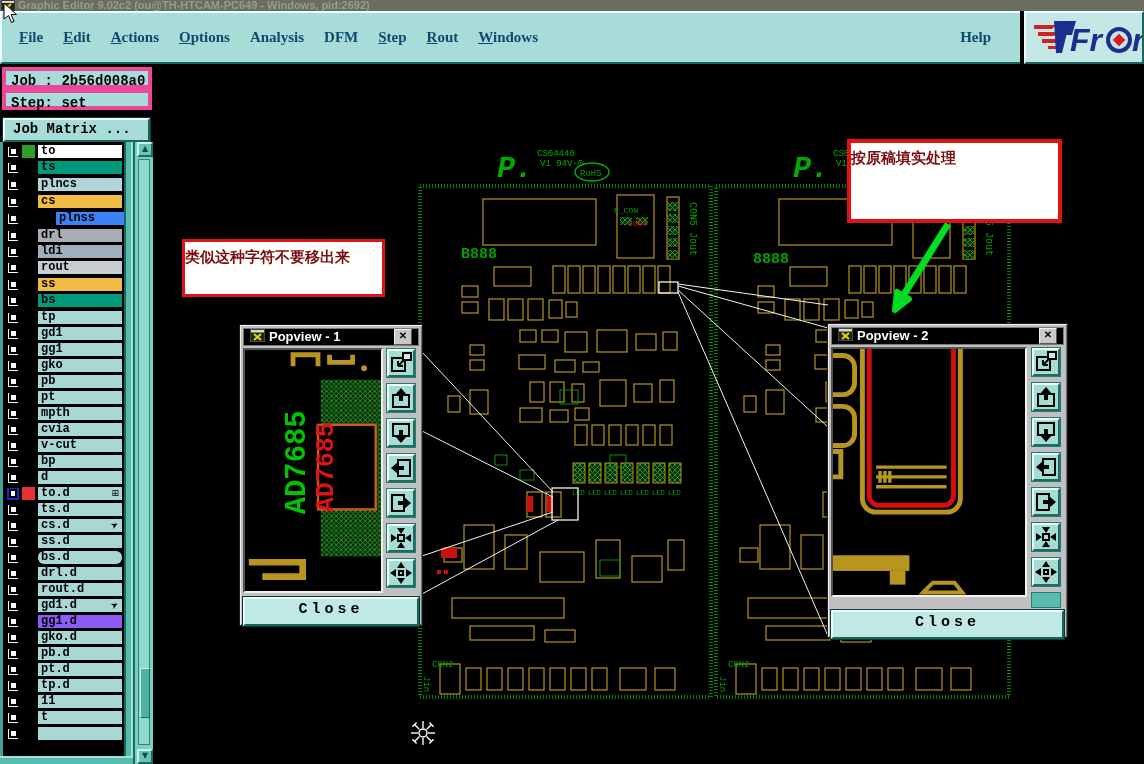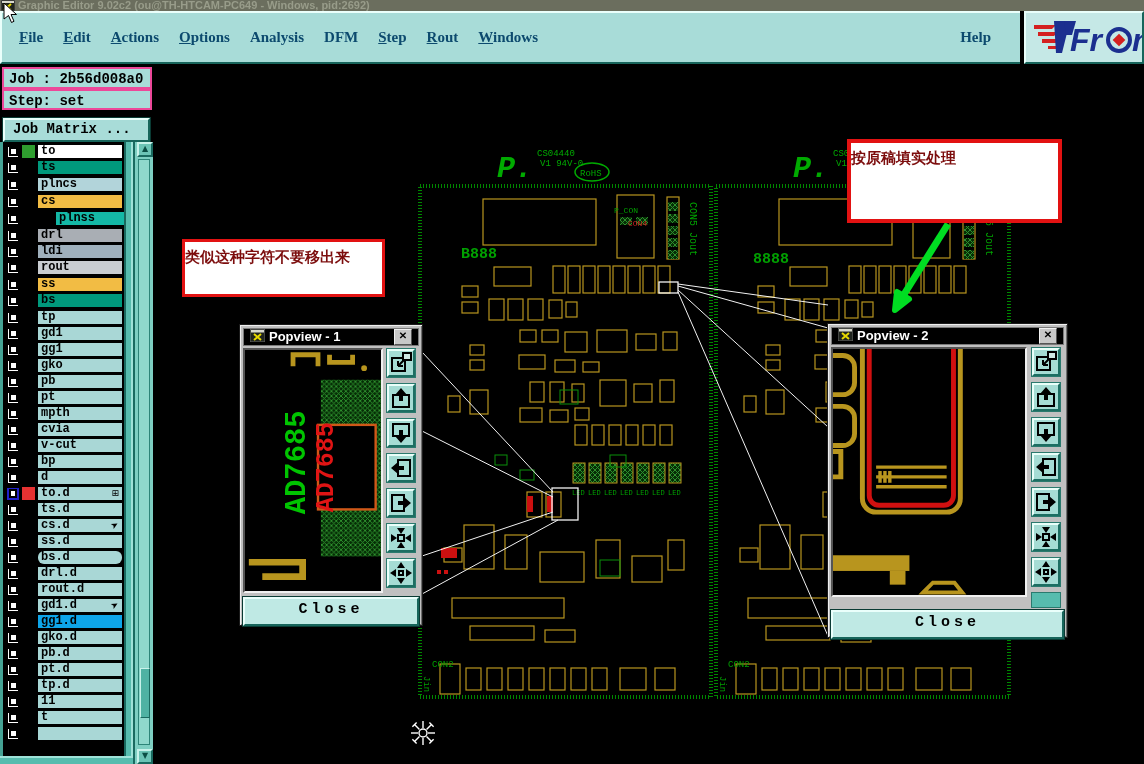--- a/index.html
+++ b/index.html
@@ -16,21 +16,21 @@
     border-right:2px solid #17655b;border-bottom:2px solid #17655b;
     box-shadow:0 1px 0 #000;display:flex;align-items:center;padding-left:14px}
   .menu-item{font:bold 15px "Liberation Serif",serif;color:#0c4a6e;margin-right:14px;
     padding:2px 3px;cursor:default;white-space:nowrap}
   .menu-item .u{text-decoration:underline}
   .menu-help{margin-left:auto;margin-right:26px}
   .logo-panel{position:absolute;left:1024px;top:11px;width:120px;height:53px;background:#c5e8e6;
     box-sizing:border-box;border-top:2px solid #eafffb;border-left:2px solid #eafffb;
     border-right:2px solid #17655b;border-bottom:2px solid #17655b;overflow:hidden}
   
-  .job-box{position:absolute;background:#a8dcd8;border:2px solid #ec4899;box-sizing:border-box;
+  .job-box{position:absolute;background:#a8dcd8;border:4px solid #ec4899;box-sizing:border-box;
     font:bold 14px/20px "Liberation Mono",monospace;color:#000;padding-left:5px;white-space:pre}
   .job-matrix{position:absolute;background:#a8dcd8;box-sizing:border-box;color:#000;
     font:bold 14px/19px "Liberation Mono",monospace;text-align:left;padding-left:8px;
     border:2px solid;border-color:#eafffb #17655b #17655b #eafffb;outline:1px solid #0a3b34;cursor:pointer}
   
   .layer-panel{position:absolute;left:0;top:142px;width:124px;height:614px;background:#000;
     border-left:3px solid #45a294;box-sizing:border-box;overflow:hidden;padding-top:3px}
   .layer-frame{position:absolute;left:124px;top:142px;width:9px;height:614px;background:#57bcae;
     border-left:2px solid #19685e;border-right:2px solid #9fe2d8;box-sizing:border-box}
   .layer-strip{position:absolute;left:0;top:756px;width:133px;height:8px;background:#57bcae;border-top:2px solid #9fe2d8;box-sizing:border-box}
@@ -163,21 +163,21 @@
         <div class="lchip"></div>
         <div class="llabel" style="background: rgb(242, 188, 68);">cs</div>
       </div>
     </div>
     <div class="lgroup">
       <div class="lrow">
         <div class="lcheck">
           <i></i>
         </div>
         <div class="lchip"></div>
-        <div class="llabel" style="background: #14b8a6; margin-left: 21px;">plnss</div>
+        <div class="llabel" style="background: #3b82f6; margin-left: 21px;">plnss</div>
       </div>
     </div>
     <div class="lgroup">
       <div class="lrow">
         <div class="lcheck">
           <i></i>
         </div>
         <div class="lchip"></div>
         <div class="llabel" style="background: rgb(169, 174, 180);">drl</div>
       </div>
@@ -344,21 +344,21 @@
           <i></i>
         </div>
         <div class="lchip"></div>
         <div class="llabel" style="background: rgb(169, 215, 214);">gd1.d<span class="lbadge rot">➤</span></div>
       </div>
       <div class="lrow">
         <div class="lcheck">
           <i></i>
         </div>
         <div class="lchip"></div>
-        <div class="llabel" style="background: #0ea5e9;">gg1.d</div>
+        <div class="llabel" style="background: #8b5cf6;">gg1.d</div>
       </div>
       <div class="lrow">
         <div class="lcheck">
           <i></i>
         </div>
         <div class="lchip"></div>
         <div class="llabel" style="background: rgb(169, 215, 214);">gko.d</div>
       </div>
       <div class="lrow">
         <div class="lcheck">

